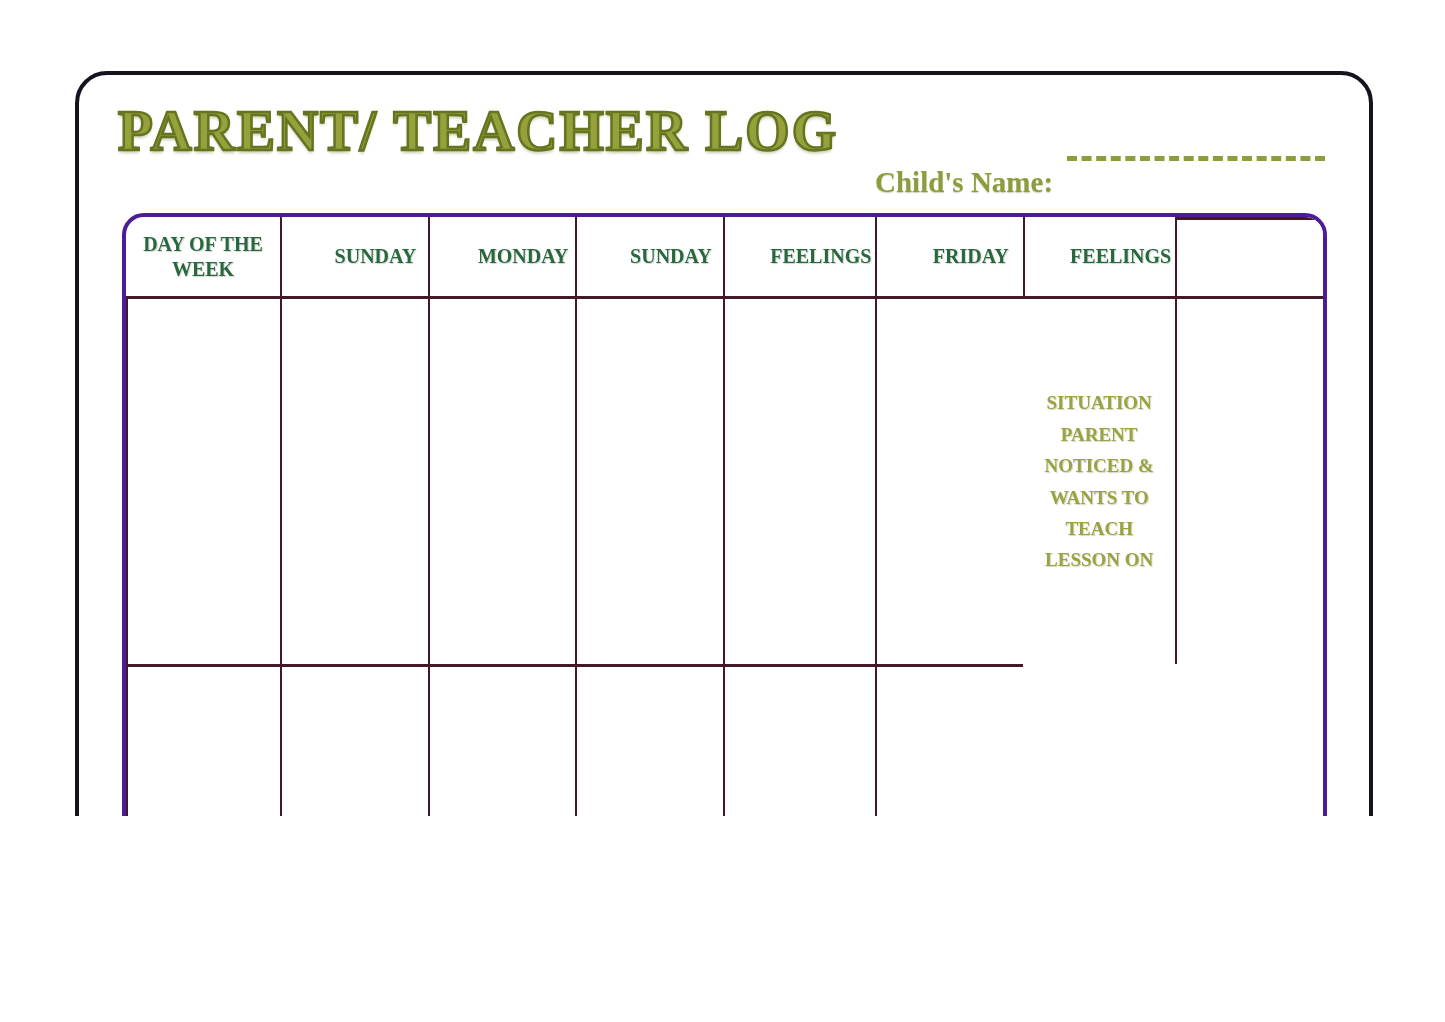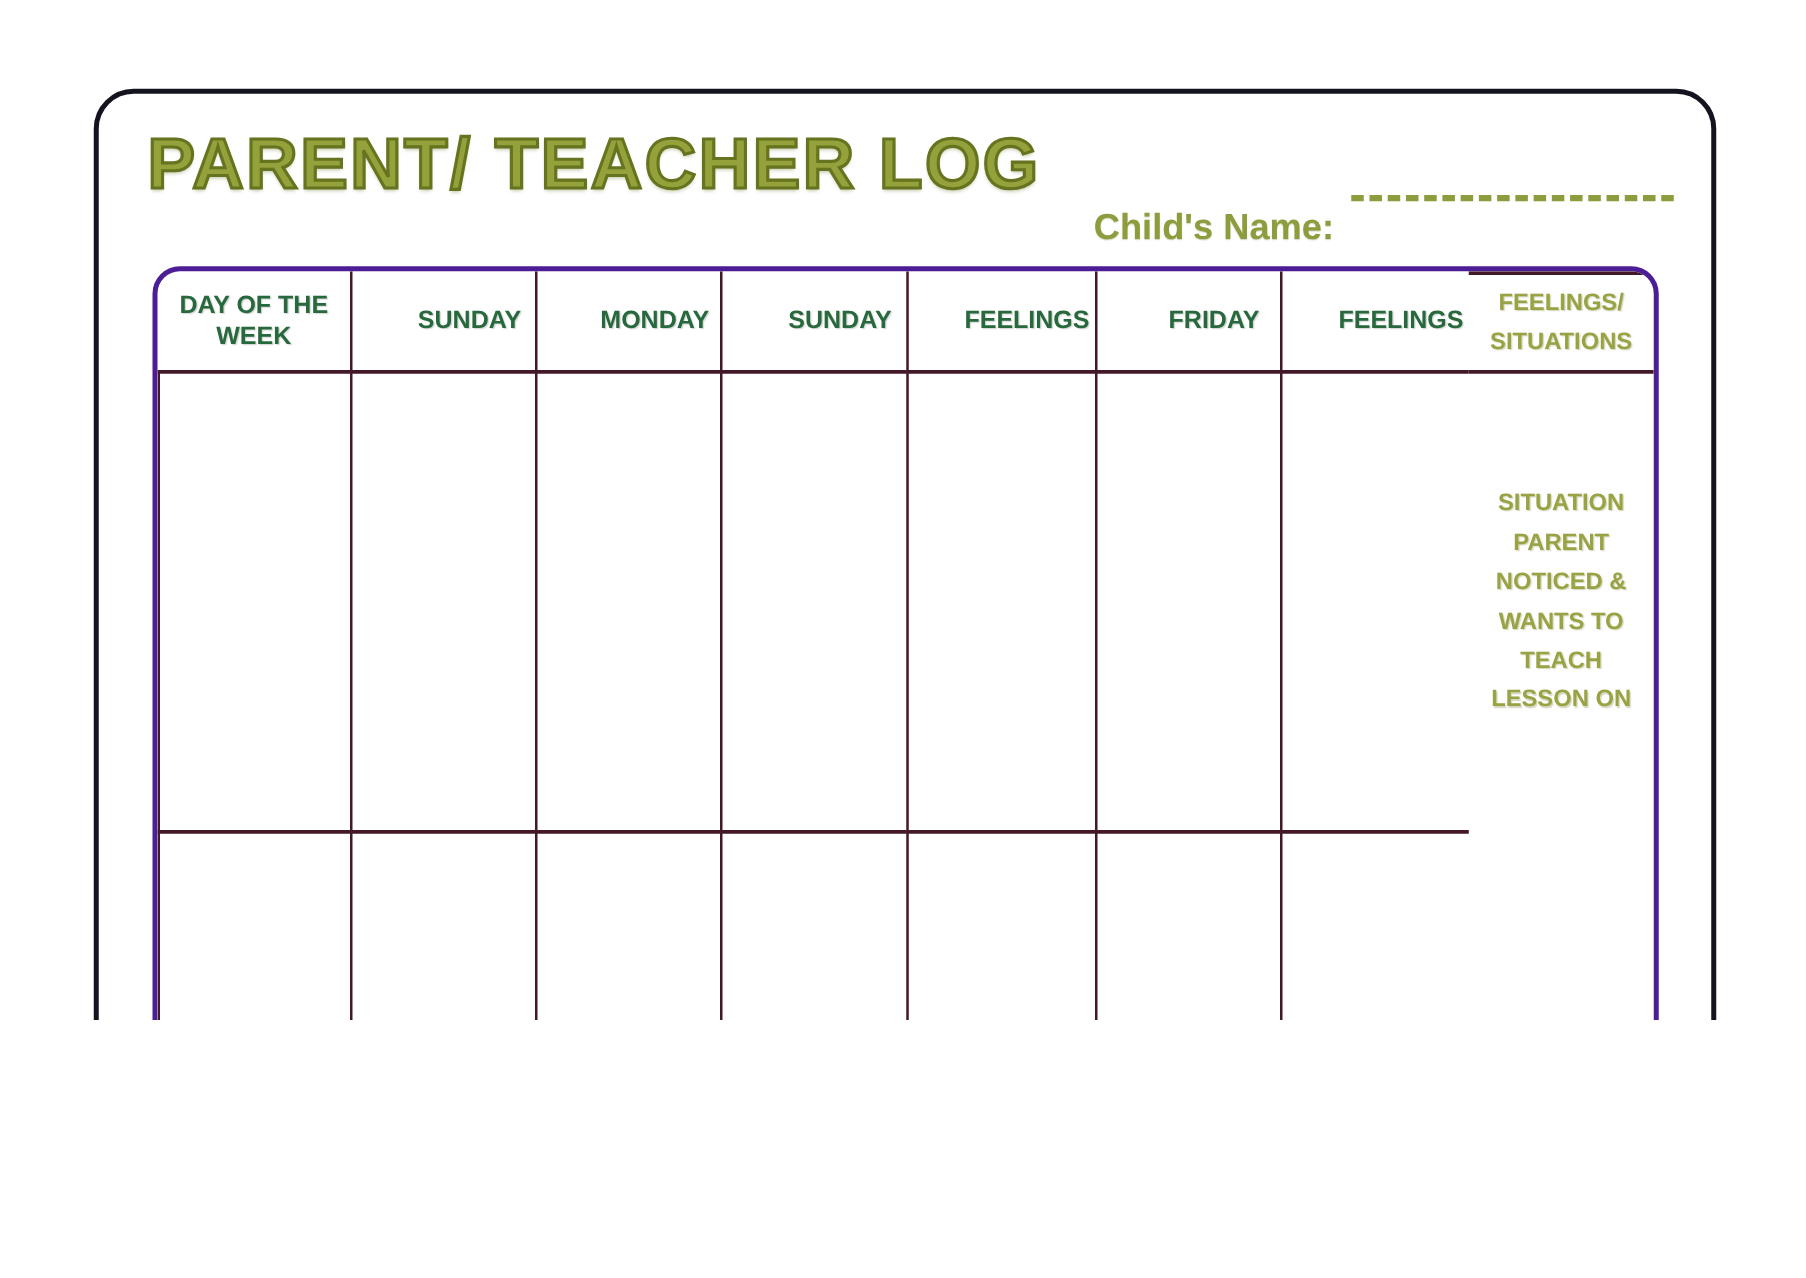--- a/index.html
+++ b/index.html
@@ -1,20 +1,20 @@
 <!DOCTYPE html>
 <html><head>
 <meta charset="utf-8">
 <style>
   html,body{margin:0;padding:0;background:#ffffff;}
   .canvas{
     position:relative;
     width:1445px;height:816px;
     background:#ffffff;
-    font-family:Liberation Sans, sans-serif;
+    font-family:Liberation Serif, serif;
     overflow:hidden;
   }
   .sheet{
     position:absolute;
     left:75px;top:71px;
     width:1298px;height:877px;
     box-sizing:border-box;
     border:4px solid #14141f;
     border-radius:32px;
     background:#ffffff;
@@ -110,21 +110,20 @@
   <div class="log-table">
 
     <div class="cell head-cell corner-cell">DAY OF THE WEEK</div>
     <div class="cell head-cell col-n">SUNDAY</div>
     <div class="cell head-cell col-n">MONDAY</div>
     <div class="cell head-cell col-n">SUNDAY</div>
     <div class="cell head-cell col-n">FEELINGS</div>
     <div class="cell head-cell col-n">FRIDAY</div>
     <div class="cell head-cell col-n">FEELINGS</div>
 
-    <div class="cell row-label row-n">FEELINGS/ SITUATIONS</div>
     <div class="cell log-cell col-n row-n"></div>
     <div class="cell log-cell col-n row-n"></div>
     <div class="cell log-cell col-n row-n"></div>
     <div class="cell log-cell col-n row-n"></div>
     <div class="cell log-cell col-n row-n"></div>
     <div class="cell log-cell col-n row-n"></div>
     <div class="cell log-cell col-n row-n"></div>
 
     <div class="cell row-label row-n">SITUATION PARENT NOTICED &amp; WANTS TO TEACH LESSON ON</div>
     <div class="cell log-cell col-n row-n"></div>

